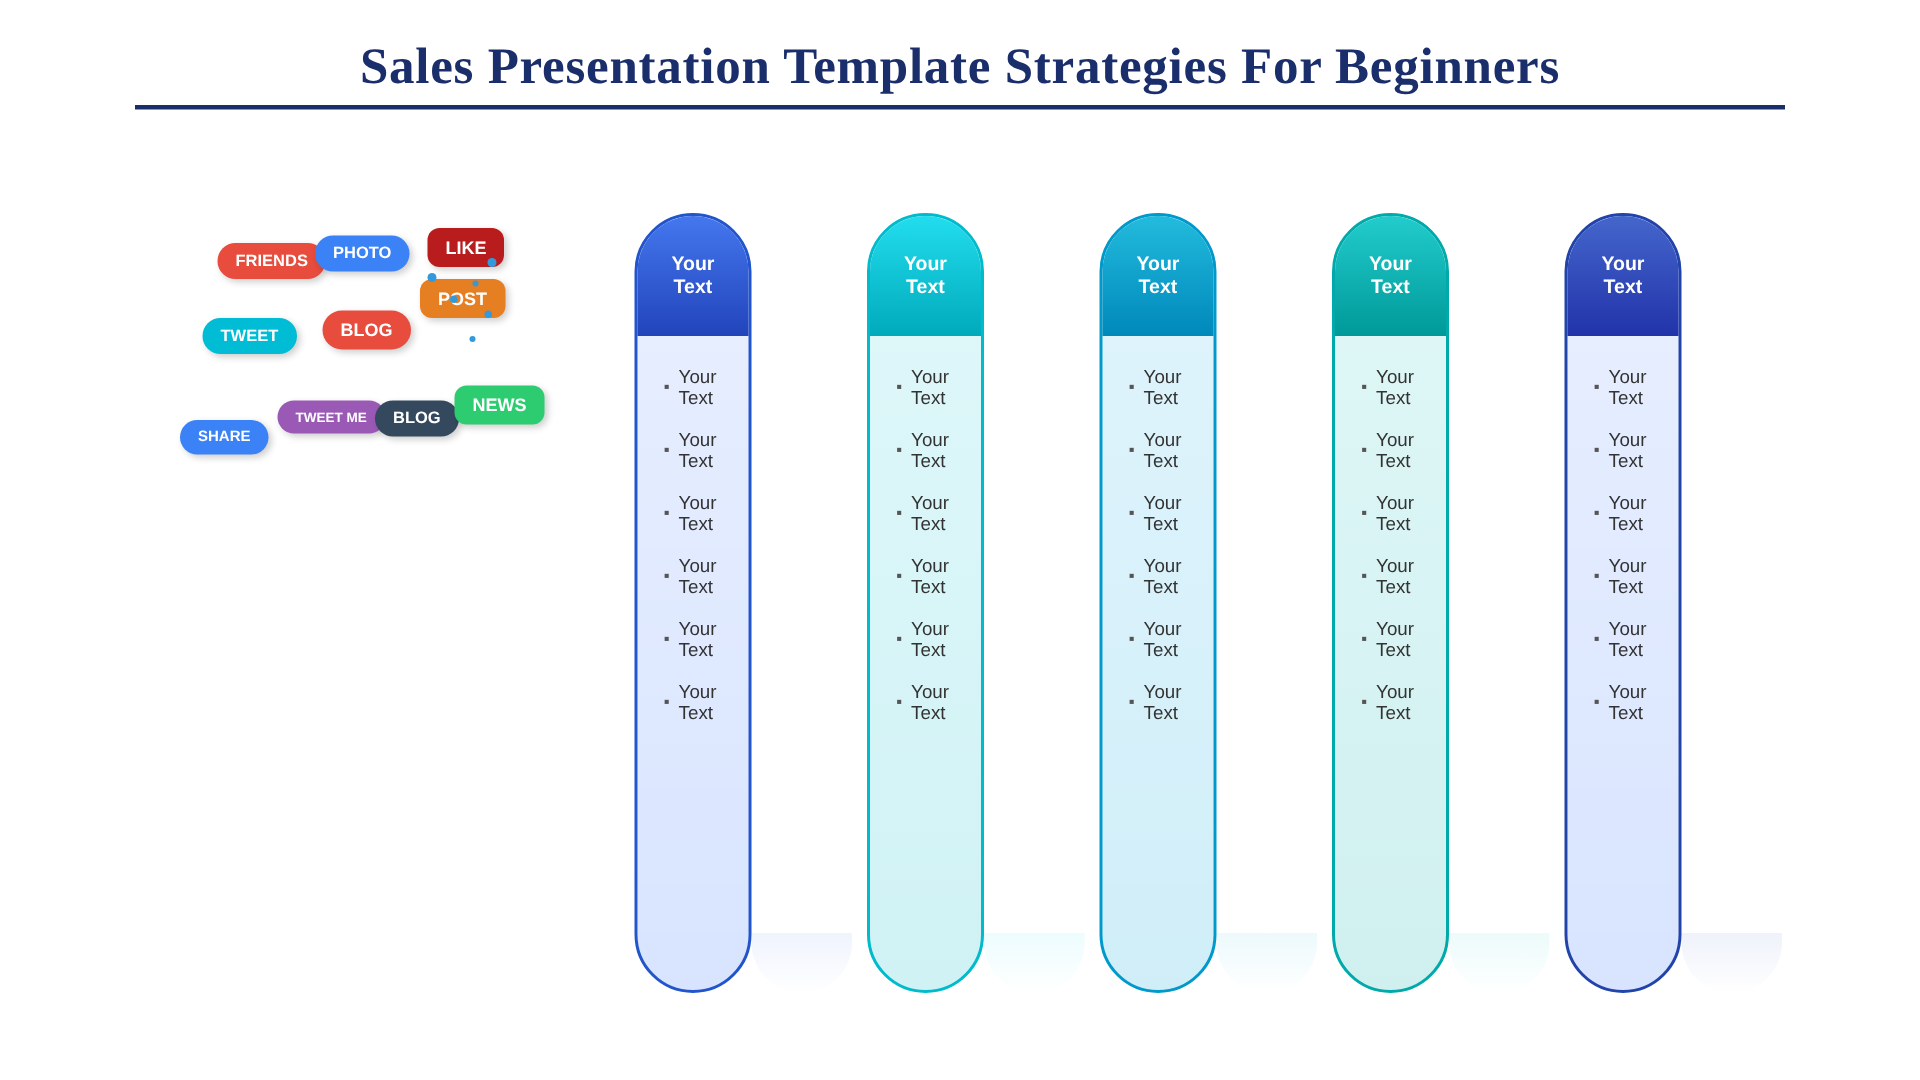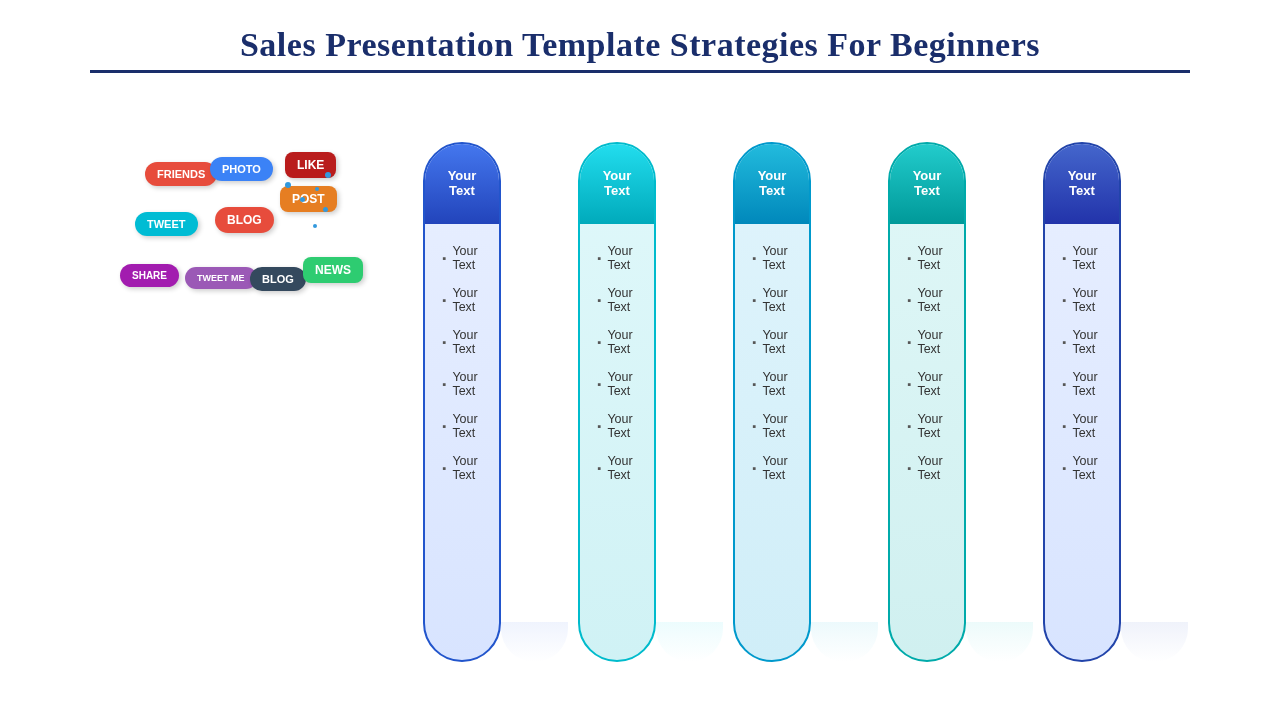--- a/index.html
+++ b/index.html
@@ -207,21 +207,21 @@
       background: linear-gradient(180deg, #4466cc, transparent);
     }
 
     
     .sb-friends { background: #e74c3c; top: 10px; left: 90px; font-size: 11px; }
     .sb-photo { background: #3b82f6; top: 5px; left: 155px; font-size: 11px; }
     .sb-like { background: #b91c1c; top: 0px; left: 230px; font-size: 12px; border-radius: 8px; }
     .sb-tweet { background: #00bcd4; top: 60px; left: 80px; font-size: 11px; }
     .sb-chat { background: #e74c3c; top: 55px; left: 160px; font-size: 12px; }
     .sb-post { background: #e67e22; top: 34px; left: 225px; font-size: 12px; border-radius: 8px; }
-    .sb-share { background: #a21caf; top: 112px; left: 65px; font-size: 10px; }
+    .sb-share { background: #3b82f6; top: 128px; left: 65px; font-size: 10px; }
     .sb-follow { background: #9b59b6; top: 115px; left: 130px; font-size: 9px; }
     .sb-blog { background: #34495e; top: 115px; left: 195px; font-size: 11px; }
     .sb-news { background: #2ecc71; top: 105px; left: 248px; font-size: 12px; border-radius: 8px; text-align: center; }
     .dot {
       position: absolute;
       border-radius: 50%;
       background: #3399dd;
     }
   </style>
 </head>

